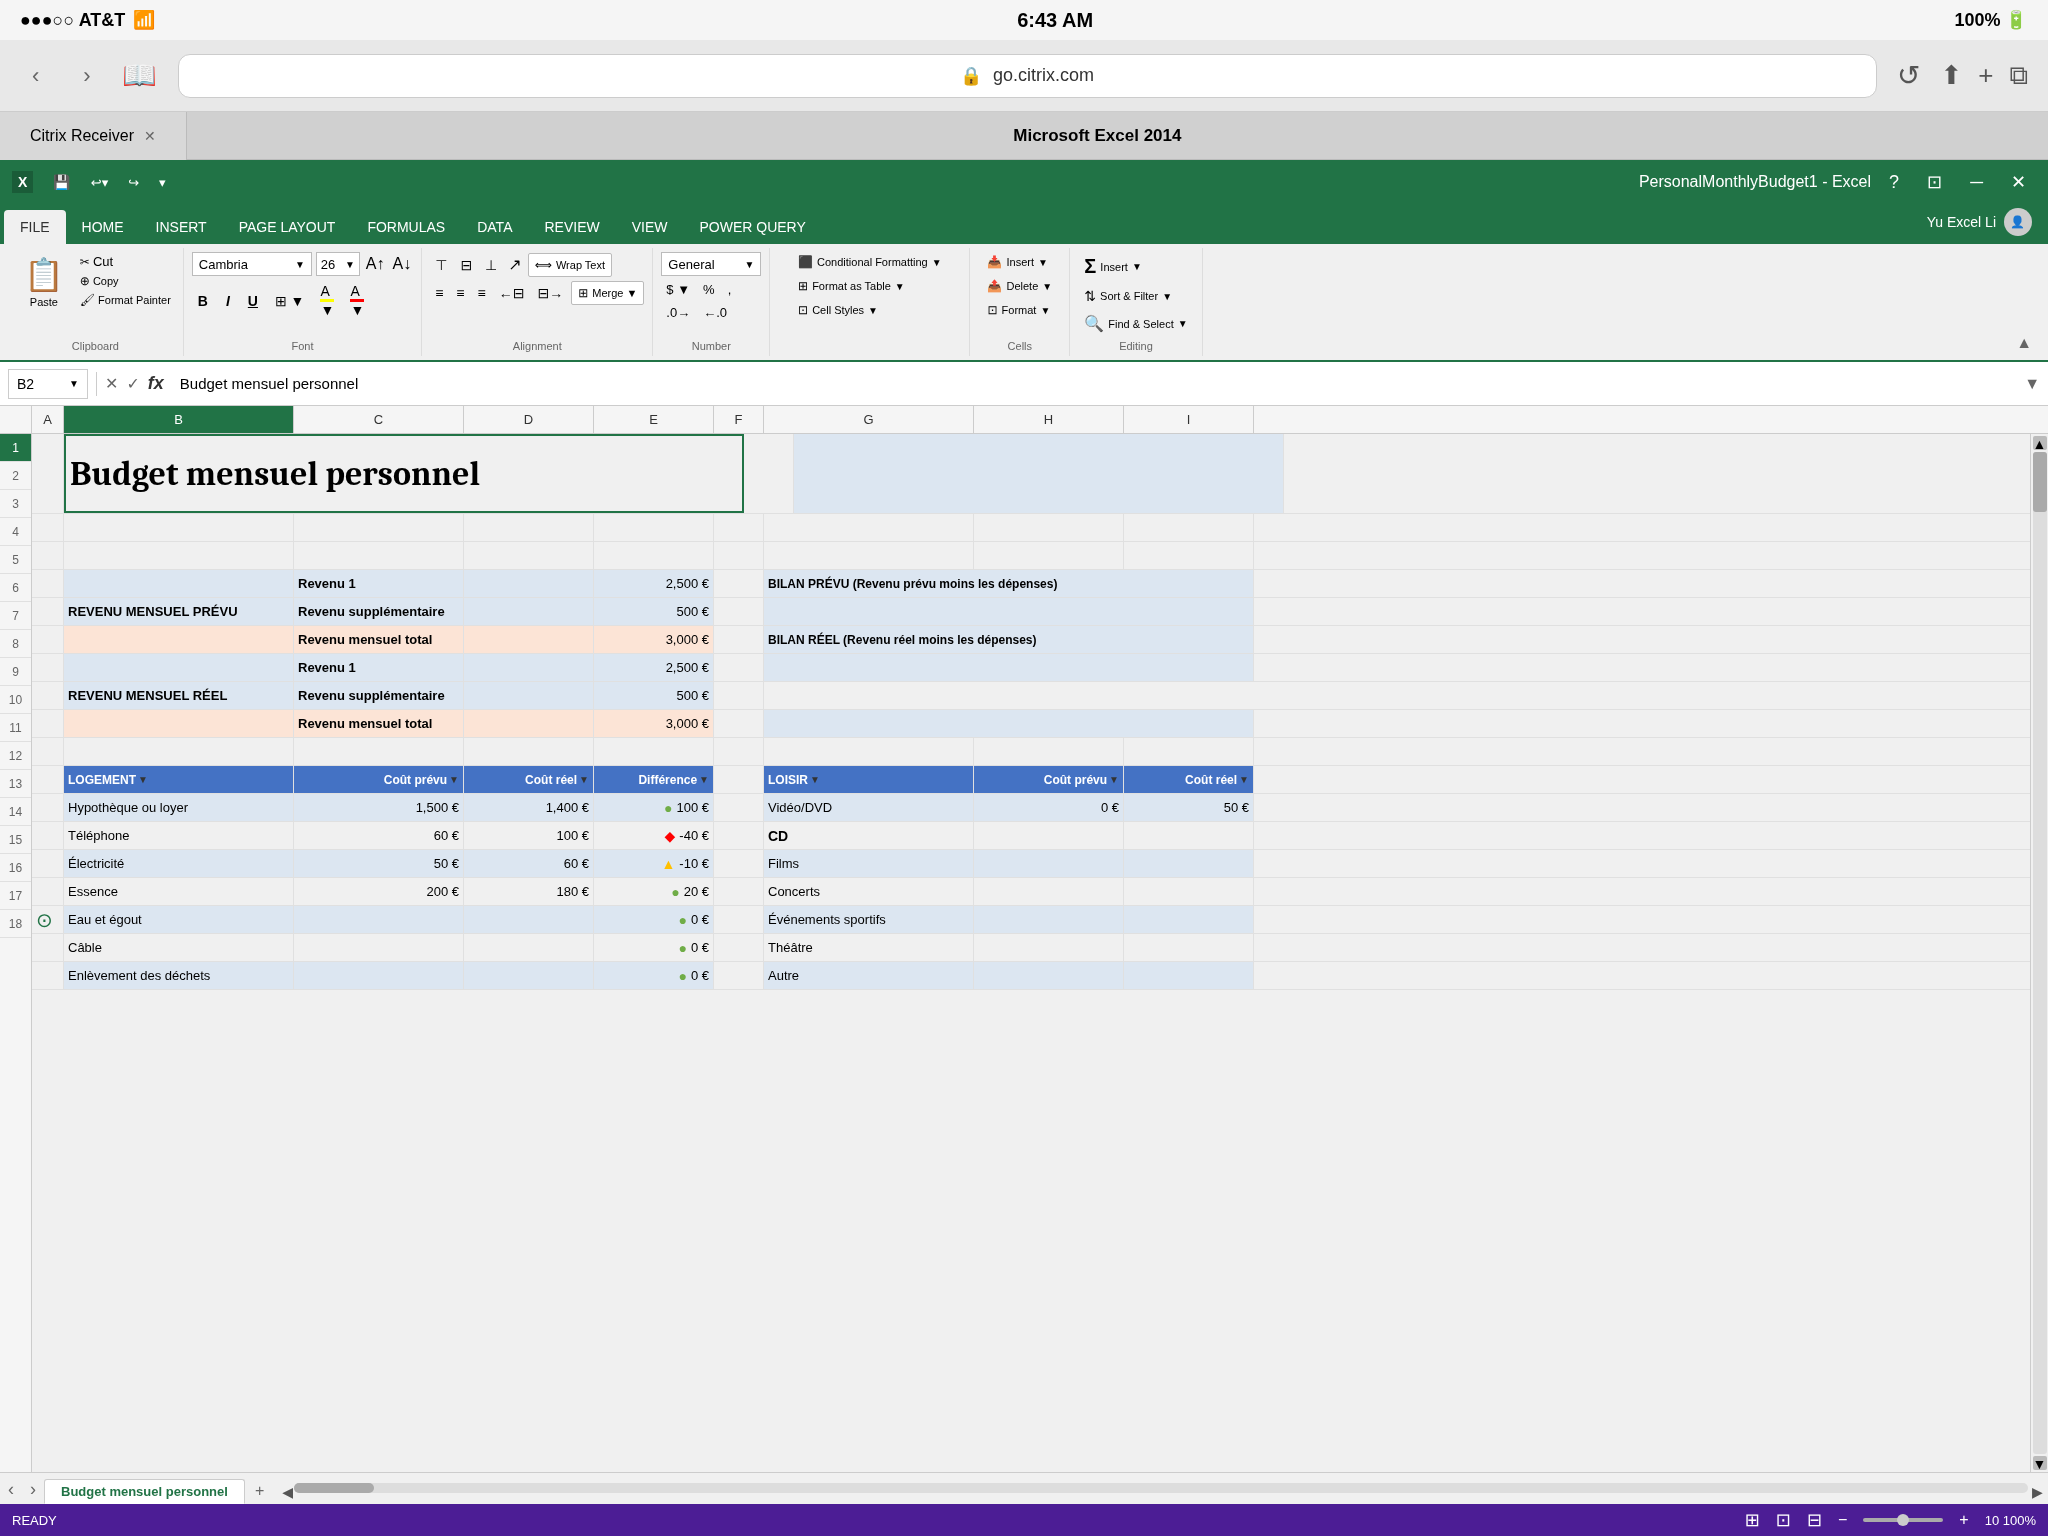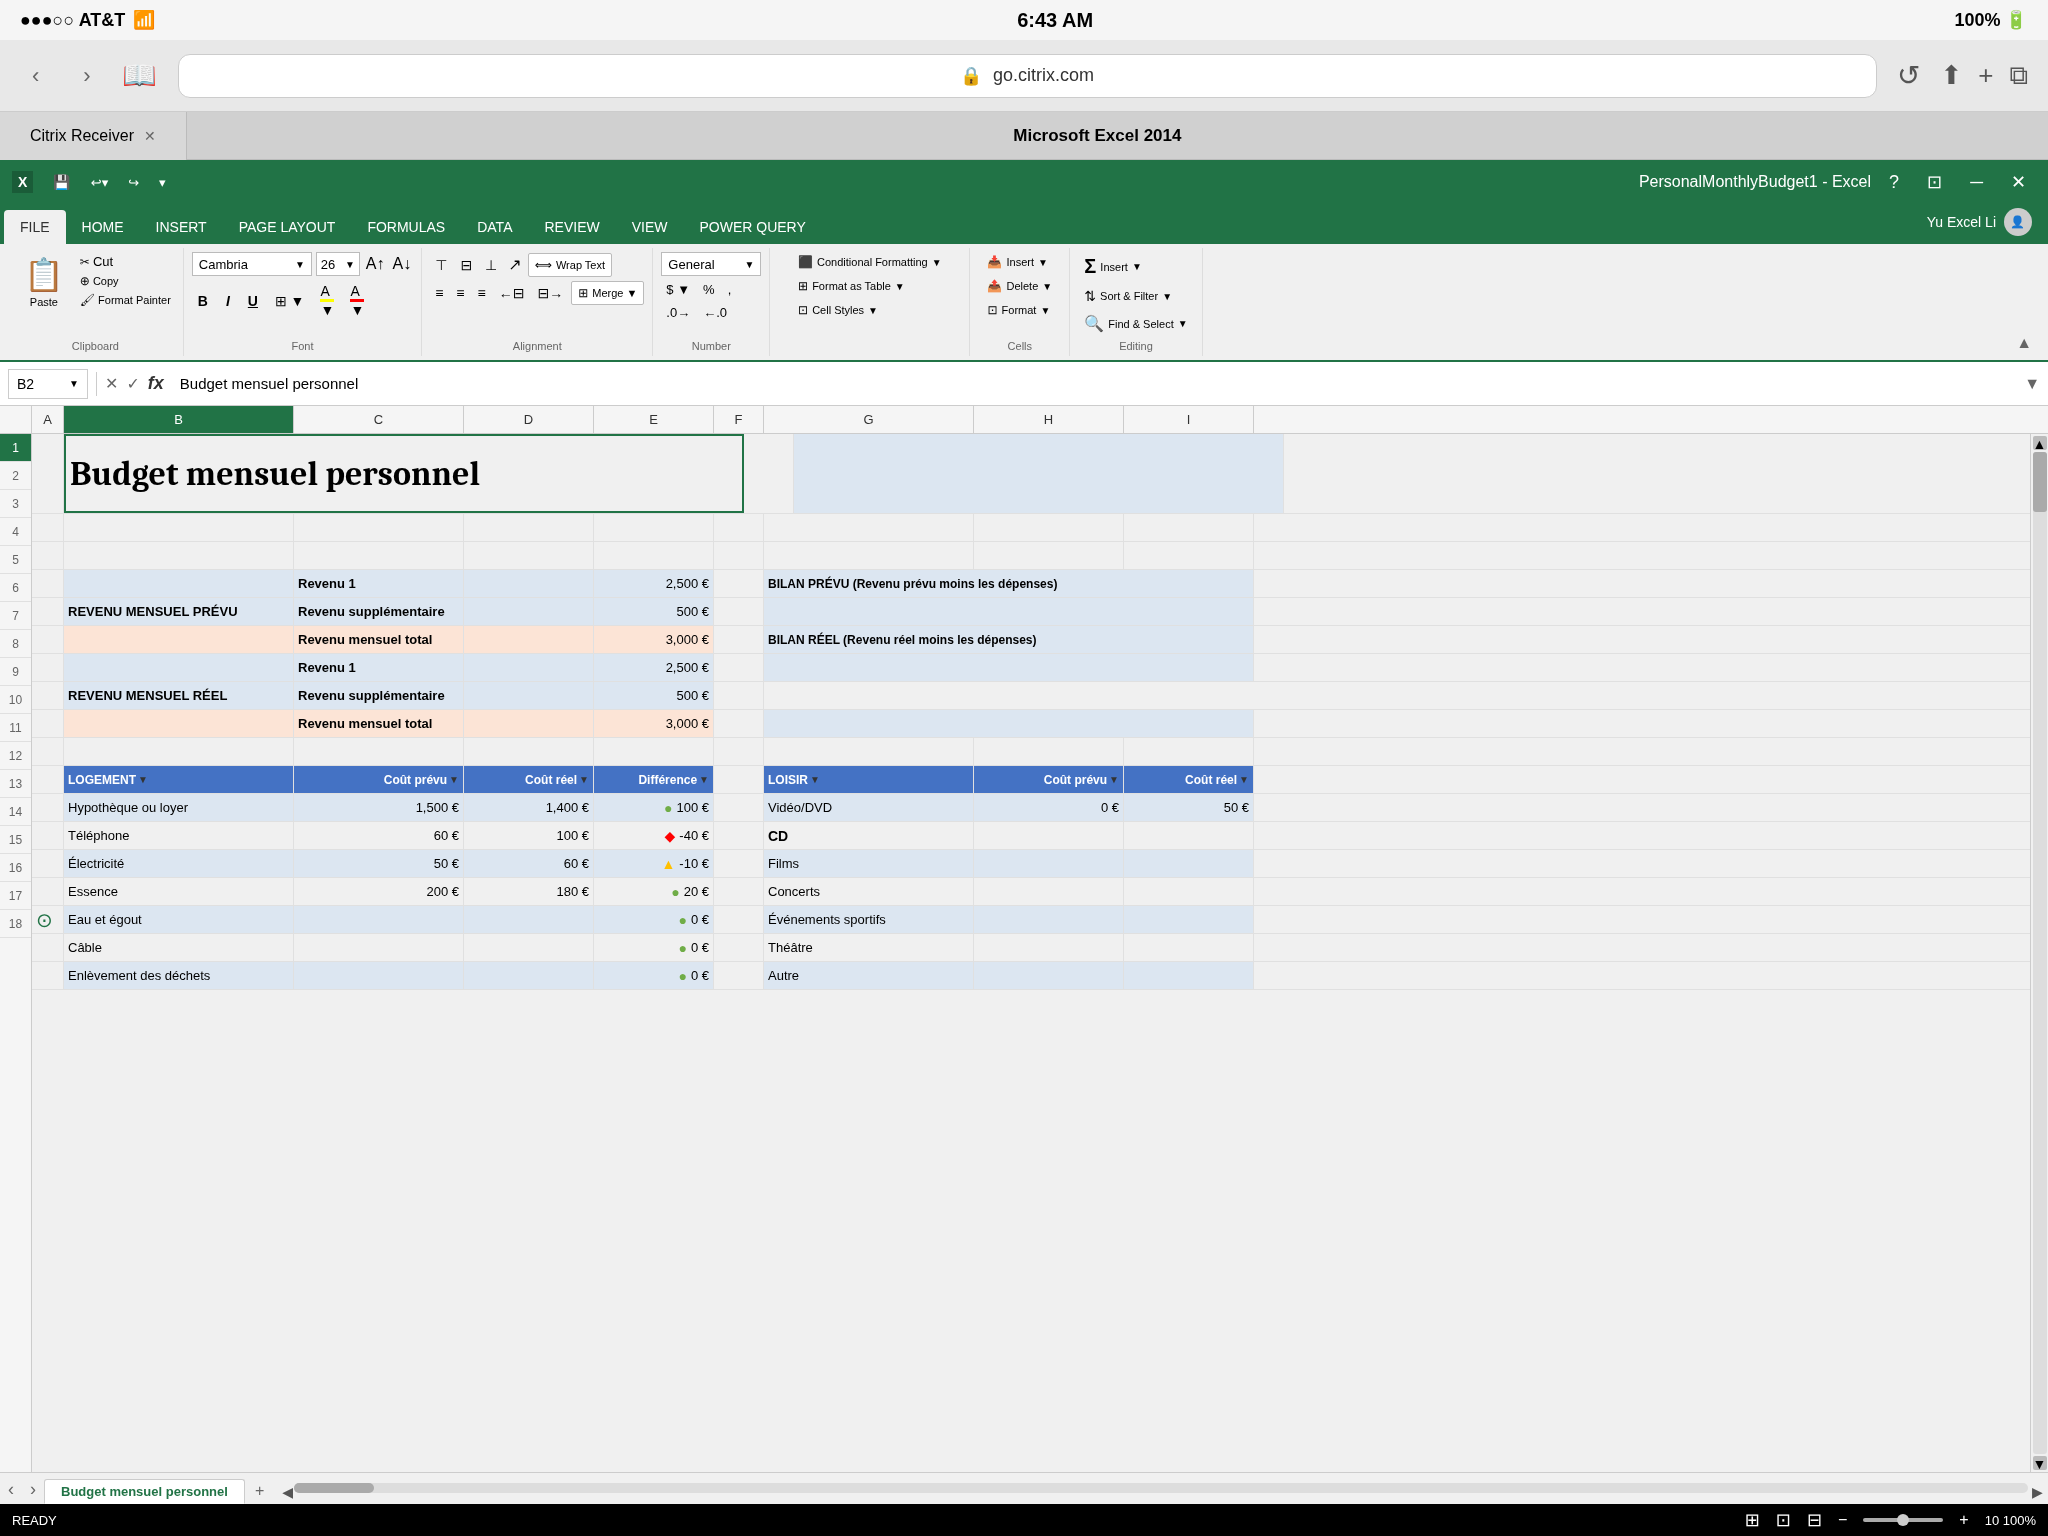--- a/index.html
+++ b/index.html
@@ -464,21 +464,21 @@
       white-space: nowrap;
     }
     .cell.selected-cell { border: 2px solid #217346; }
     .cell.bold { font-weight: bold; }
     .cell.right { justify-content: flex-end; }
     .cell.light-blue { background: #dce6f1; }
     .cell.light-pink { background: #fce4d6; }
 
     
     .excel-status-bar {
-      background: #000000;
+      background: #4c1d95;
       height: 32px;
       display: flex;
       align-items: center;
       padding: 0 12px;
       color: white;
       font-size: 13px;
       justify-content: space-between;
     }
     .status-right {
       display: flex;

